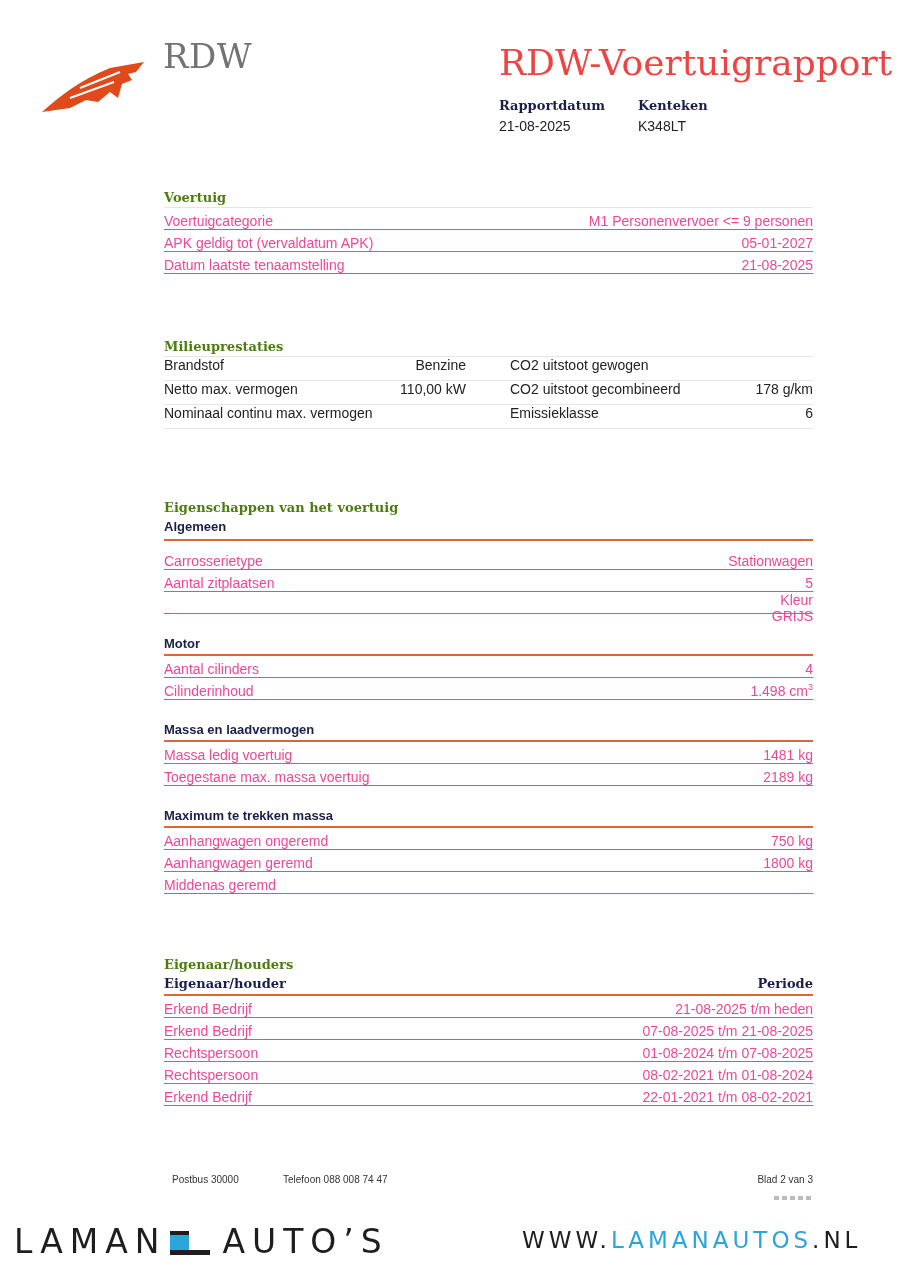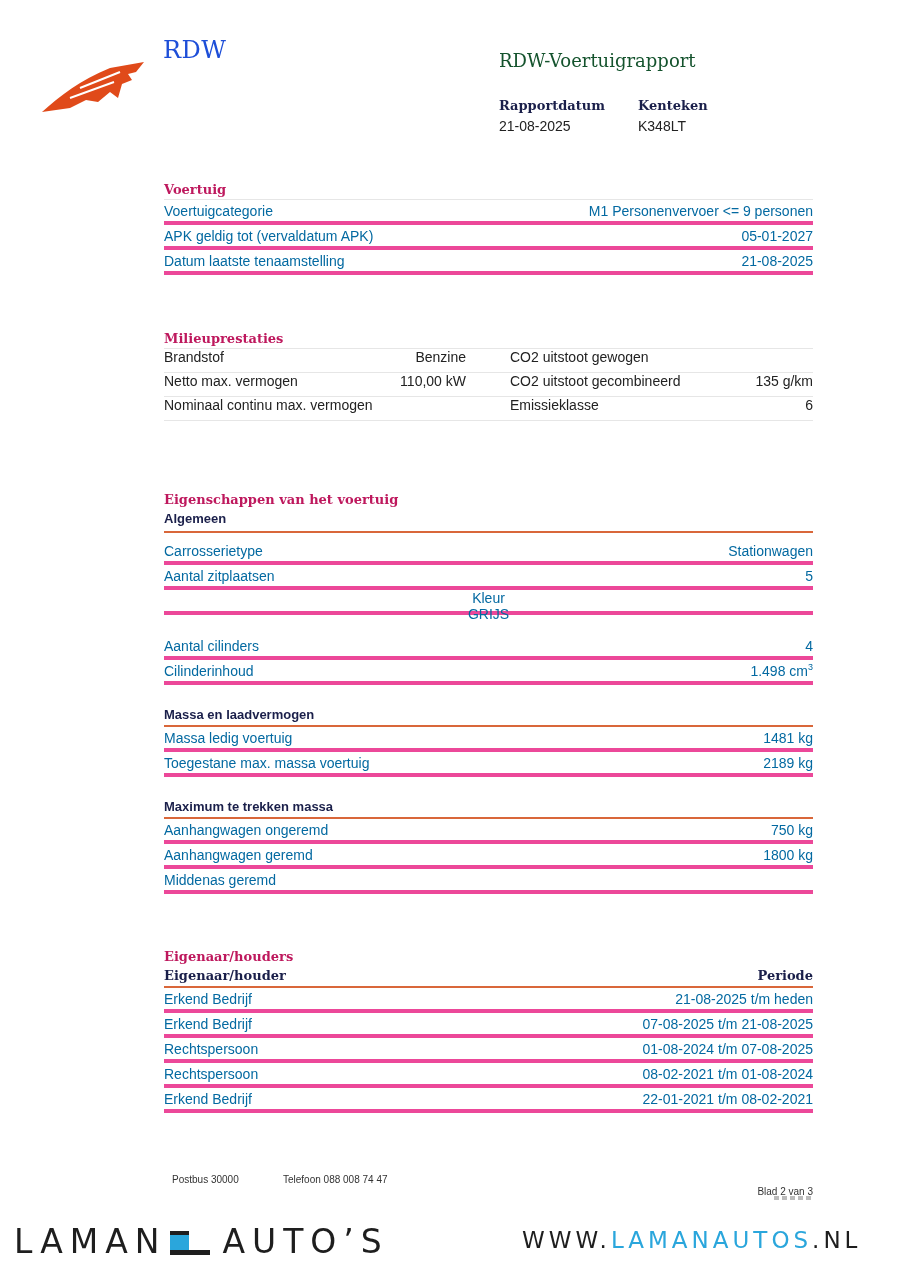--- a/index.html
+++ b/index.html
@@ -1,26 +1,26 @@
 <!DOCTYPE html>
 <html><head>
 <meta charset="utf-8">
 <style>
   html, body { margin:0; padding:0; background:#ffffff; }
   body { width:904px; height:1280px; position:relative; overflow:hidden; font-family:"Liberation Sans", sans-serif; color:#222; }
   .abs { position:absolute; }
   .logo-mark { left:40px; top:58px; width:108px; height:56px; }
-  .logo-text { left:163px; top:36px; font-size:24px; color:#1d4ed8; letter-spacing:0.5px; font-family:"DejaVu Serif", serif; }
-  .report-title { left:499px; top:50px; font-size:18px; color:#14532d; font-family:"DejaVu Serif", serif; }
+  .logo-text { left:163px; top:36px; font-size:34px; color:#737373; letter-spacing:0.5px; font-family:"DejaVu Serif", serif; }
+  .report-title { left:499px; top:42px; font-size:36px; color:#ef4444; font-family:"DejaVu Serif", serif; }
   .meta-label { font-size:13px; font-weight:bold; color:#1a1f4a; font-family:"DejaVu Serif", serif; }
   .meta-value { font-size:14px; color:#222; }
   .section { left:164px; width:649px; }
-  .sec-title { font-size:13px; font-weight:bold; color:#be185d; font-family:"DejaVu Serif", serif; height:18px; line-height:18px; }
+  .sec-title { font-size:13px; font-weight:bold; color:#4d7c0f; font-family:"DejaVu Serif", serif; height:18px; line-height:18px;margin-top:8px; }
   .sub-title { font-size:13px; font-weight:bold; color:#1a1f4a; height:20px; line-height:20px; border-bottom:2px solid #d9673a; }
-  .row { display:flex; justify-content:space-between; align-items:center; height:20px; border-bottom:4px solid #ec4899; font-size:14px; color:#0369a1; }
+  .row { display:flex; justify-content:space-between; align-items:flex-end; height:20px; border-bottom:1px solid #ec4899; font-size:14px; color:#ec4899; }
   .row .val { text-align:right; }
   .top-line { border-top:1px solid #e6e6e6; }
   .grid4 { display:flex; height:23px; border-bottom:1px solid #e6e6e6; font-size:14px; }
   .c1 { width:220px; } .c2 { width:82px; text-align:right; } .c3 { width:44px; } .c4 { width:220px; } .c5 { flex:1; text-align:right; }
   .th { display:flex; justify-content:space-between; font-size:13px; font-weight:bold; color:#1a1f4a; font-family:"DejaVu Serif", serif; height:20px; line-height:20px; border-bottom:2px solid #d9673a; }
   .footer-small { font-size:10px; color:#333;padding-left:8px; }
   .laman { left:14px; top:1222px; font-size:33px; letter-spacing:7px; color:#1e1e1e; font-family:"DejaVu Sans", sans-serif; font-weight:normal; }
   .www { left:522px; top:1227px; font-size:23px; letter-spacing:4px; color:#1e1e1e; font-family:"DejaVu Sans", sans-serif; }
   .www .blue { color:#2aa6dc; }
   sup { font-size:9px; }
@@ -67,21 +67,21 @@
       <span class="c2">Benzine</span>
       <span class="c3"></span>
       <span class="c4">CO2 uitstoot gewogen</span>
       <span class="c5"></span>
     </div>
     <div class="grid4">
       <span class="c1">Netto max. vermogen</span>
       <span class="c2">110,00 kW</span>
       <span class="c3"></span>
       <span class="c4">CO2 uitstoot gecombineerd</span>
-      <span class="c5">135 g/km</span>
+      <span class="c5">178 g/km</span>
     </div>
     <div class="grid4">
       <span class="c1">Nominaal continu max. vermogen</span>
       <span class="c2"></span>
       <span class="c3"></span>
       <span class="c4">Emissieklasse</span>
       <span class="c5">6</span>
     </div>
   </div>
 </div>
@@ -97,20 +97,21 @@
   <div class="row" style="height:21px;gap:48px;">
       <span>Aantal zitplaatsen</span>
       <span class="val">5</span>
     </div>
   <div class="row" style="height:21px;flex-direction:column;">
       <span>Kleur</span>
       <span class="val">GRIJS</span>
     </div>
 
   <div style="height:20px;"></div>
+  <div class="sub-title">Motor</div>
   <div class="row" style="height:21px;">
       <span>Aantal cilinders</span>
       <span class="val">4</span>
     </div>
   <div class="row" style="height:21px;">
       <span>Cilinderinhoud</span>
       <span class="val"><span>1.498 cm</span><sup>3</sup></span>
     </div>
 
   <div style="height:20px;"></div>
@@ -163,21 +164,21 @@
       <span class="val">08-02-2021 t/m 01-08-2024</span>
     </div>
   <div class="row" style="height:21px;">
       <span>Erkend Bedrijf</span>
       <span class="val">22-01-2021 t/m 08-02-2021</span>
     </div>
 </div>
 
 <div class="abs footer-small" style="left:164px; top:1174px;">Postbus 30000</div>
 <div class="abs footer-small" style="left:275px; top:1174px;">Telefoon 088 008 74 47</div>
-<div class="abs footer-small" style="right:91px; top:1174px;margin-top:12px;">Blad 2 van 3</div>
+<div class="abs footer-small" style="right:91px; top:1174px;">Blad 2 van 3</div>
 <div class="abs" style="left:164px; top:1196px; width:650px; height:4px; overflow:hidden;">
 
   <div style="height:4px; background:repeating-linear-gradient(90deg,#bbb 0 5px,transparent 5px 8px); width:40px; float:right;"></div>
 </div>
 <div class="abs" style="left:0; top:1203px; width:904px; height:77px; background:#ffffff;"></div>
 
 <div class="abs laman">
   <span>LAMAN</span><span style="display:inline-block; width:40px; height:24px; position:relative; margin:0 12px 0 4px; vertical-align:-2px;">
     <span style="position:absolute; left:0; top:0; width:19px; height:4px; background:#1e1e1e;"></span>
     <span style="position:absolute; left:0; top:4px; width:19px; height:15px; background:#2aa6dc;"></span>

